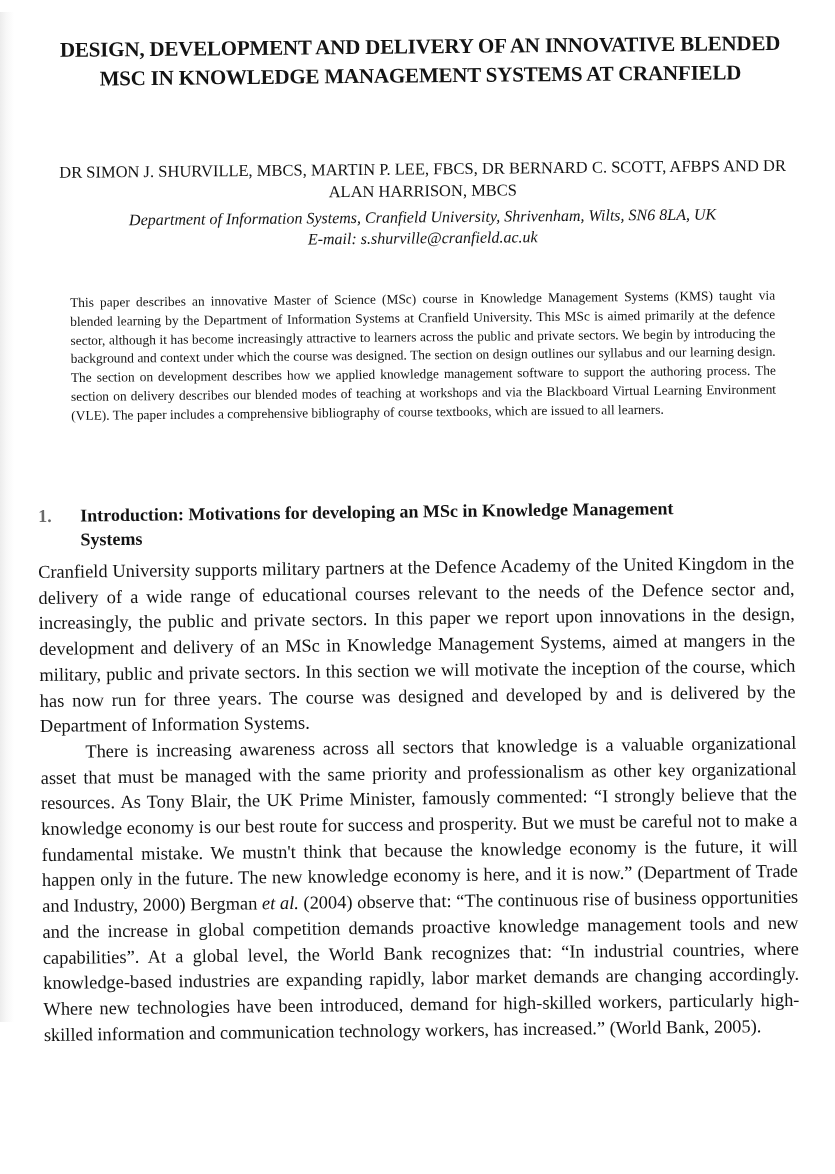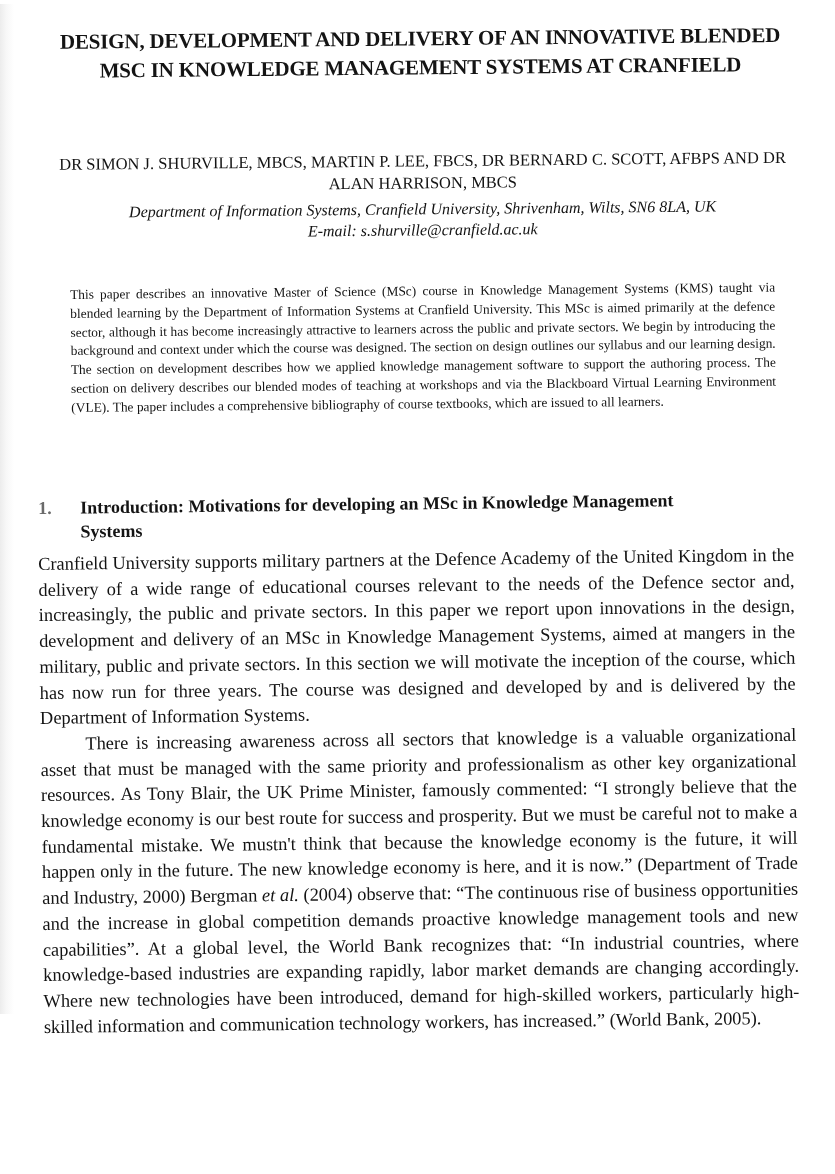--- a/index.html
+++ b/index.html
@@ -10,21 +10,21 @@
     body {
       width: 835px;
       height: 1174px;
       overflow: hidden;
       position: relative;
       font-family: "Liberation Serif", "DejaVu Serif", serif;
       color: #141414;
     }
     .page {
       position: absolute;
-      left: 0; top: 4px;
+      left: 0; top: 12px;
       width: 835px; height: 1010px;
       background: linear-gradient(to right, #ececec 0px, #f7f7f7 6px, #ffffff 14px, #ffffff 100%);
     }
     .title {
       position: absolute;
       left: 40px; top: 24px;
       width: 760px;
       text-align: center;
       font-weight: bold;
       font-size: 21px;

